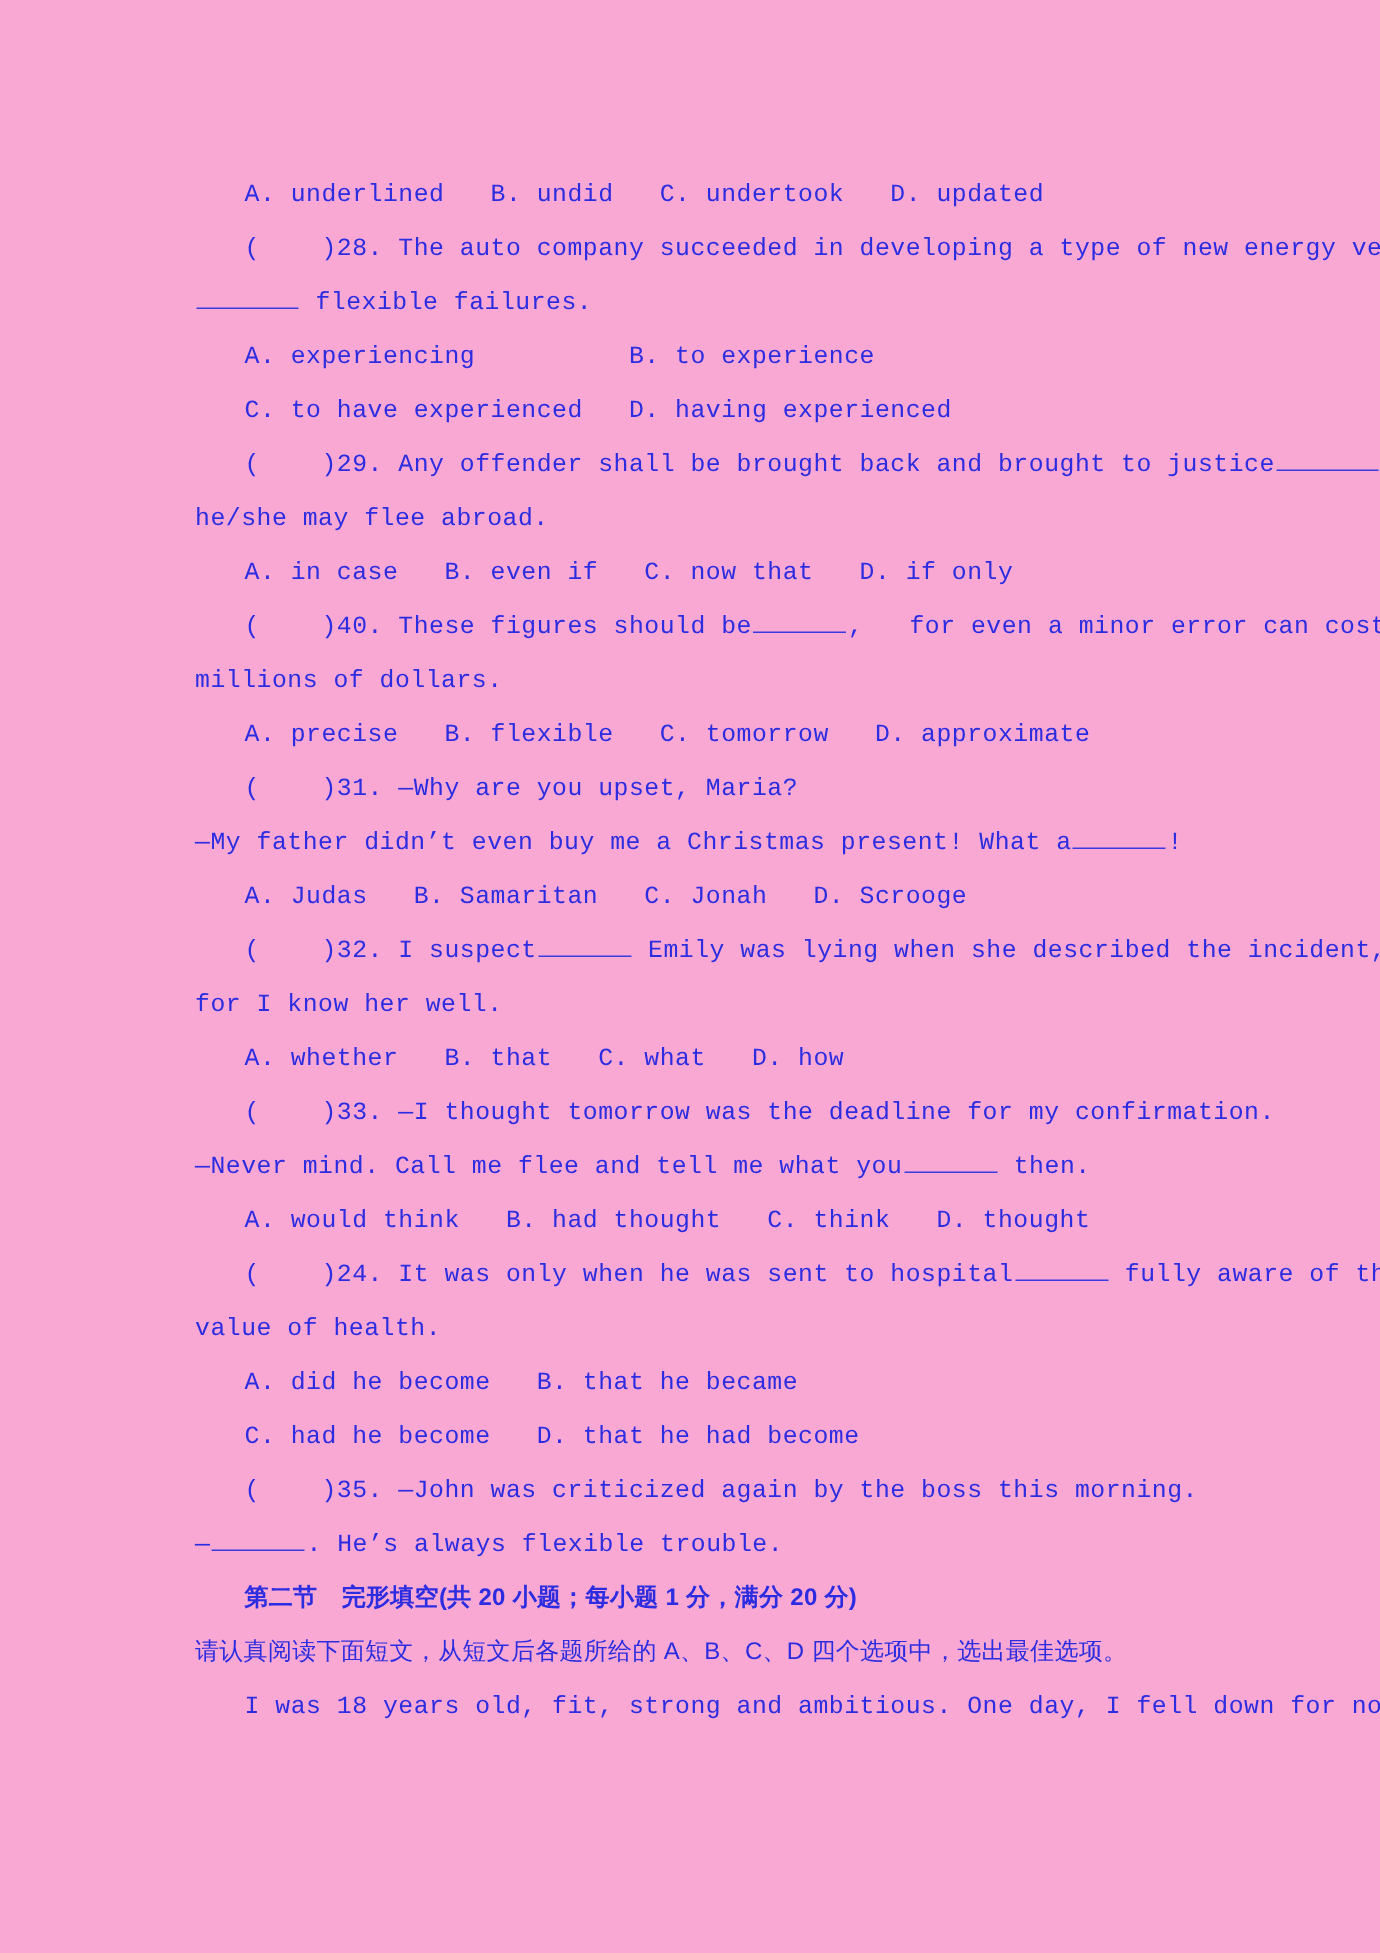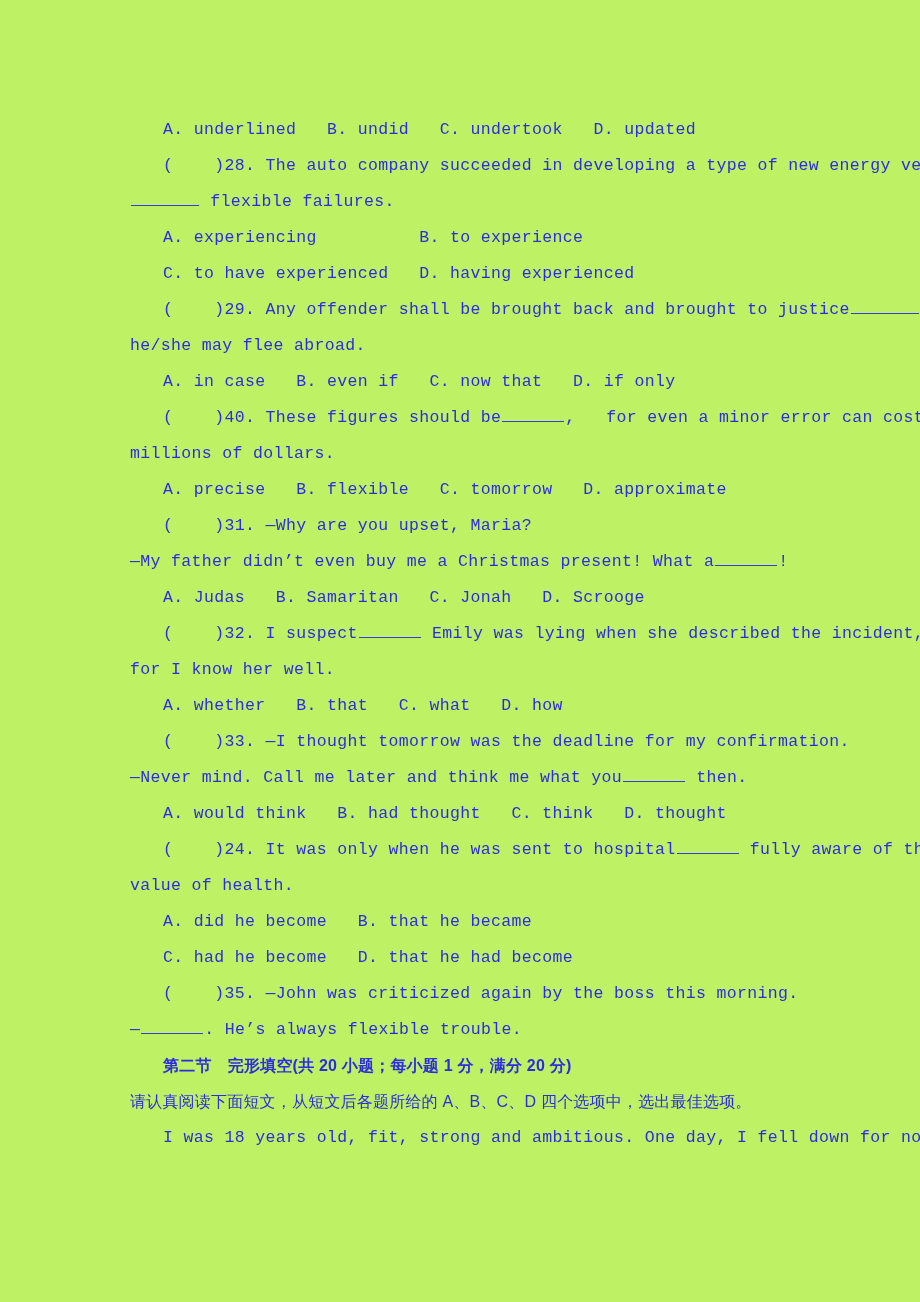--- a/index.html
+++ b/index.html
@@ -15,21 +15,21 @@
     overflow: hidden;
     font-family: "Liberation Serif", "DejaVu Serif", serif;
   }
 
   .page {
     position: absolute;
     left: 0;
     top: 0;
     width: 920px;
     height: 1302px;
-    background: #bef264;
+    background: #f9a8d4;
   }
 
   .content {
     position: absolute;
     left: 130px;
     top: 112px;
     width: 662px;
   }
 
   
@@ -95,21 +95,21 @@
 
     <div class="line indent">(    )31. —Why are you upset, Maria?</div>
     <div class="line flush"><span>—My father didn’t even buy me a Christmas present! What a</span><span class="blank w-med"></span><span>!</span></div>
     <div class="line indent">A. Judas   B. Samaritan   C. Jonah   D. Scrooge</div>
 
     <div class="line indent"><span>(    )32. I suspect</span><span class="blank w-med"></span><span> Emily was lying when she described the incident,</span></div>
     <div class="line flush">for I know her well.</div>
     <div class="line indent">A. whether   B. that   C. what   D. how</div>
 
     <div class="line indent">(    )33. —I thought tomorrow was the deadline for my confirmation.</div>
-    <div class="line flush"><span>—Never mind. Call me later and think me what you</span><span class="blank w-med"></span><span> then.</span></div>
+    <div class="line flush"><span>—Never mind. Call me flee and tell me what you</span><span class="blank w-med"></span><span> then.</span></div>
     <div class="line indent">A. would think   B. had thought   C. think   D. thought</div>
 
     <div class="line indent"><span>(    )24. It was only when he was sent to hospital</span><span class="blank w-med"></span><span> fully aware of the</span></div>
     <div class="line flush">value of health.</div>
     <div class="line indent">A. did he become   B. that he became</div>
     <div class="line indent">C. had he become   D. that he had become</div>
 
     <div class="line indent">(    )35. —John was criticized again by the boss this morning.</div>
     <div class="line flush"><span>—</span><span class="blank w-med"></span><span>. He’s always flexible trouble.</span></div>
 

